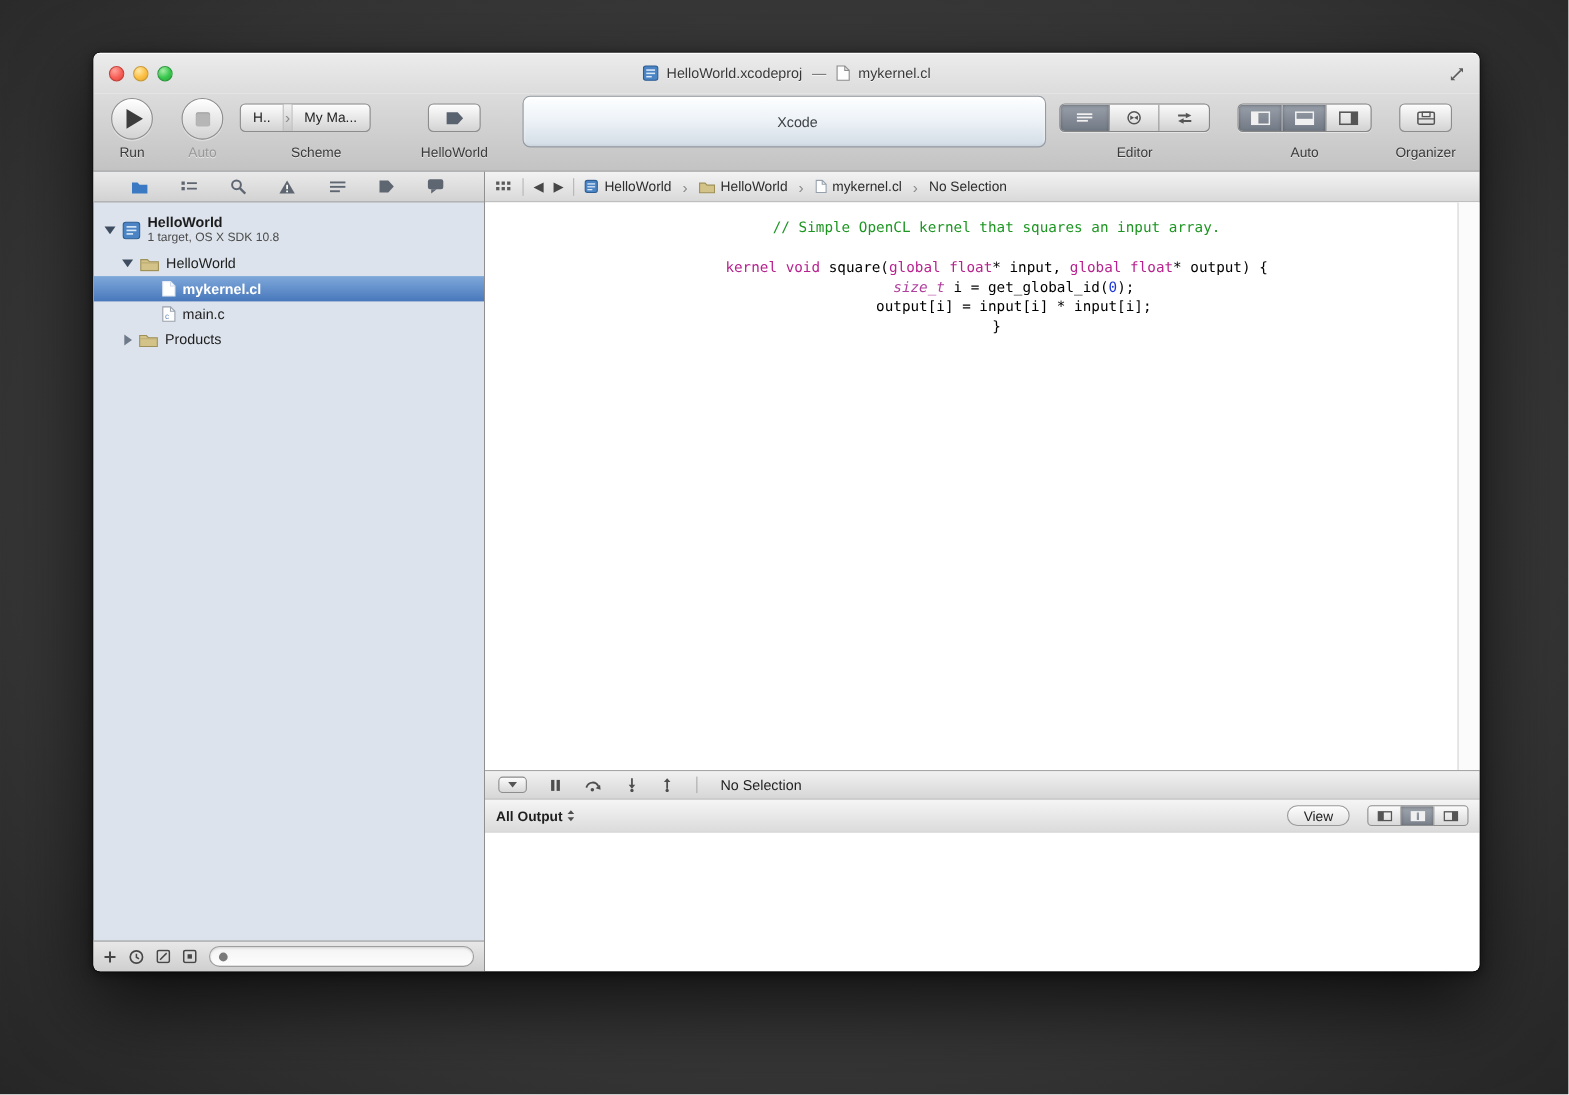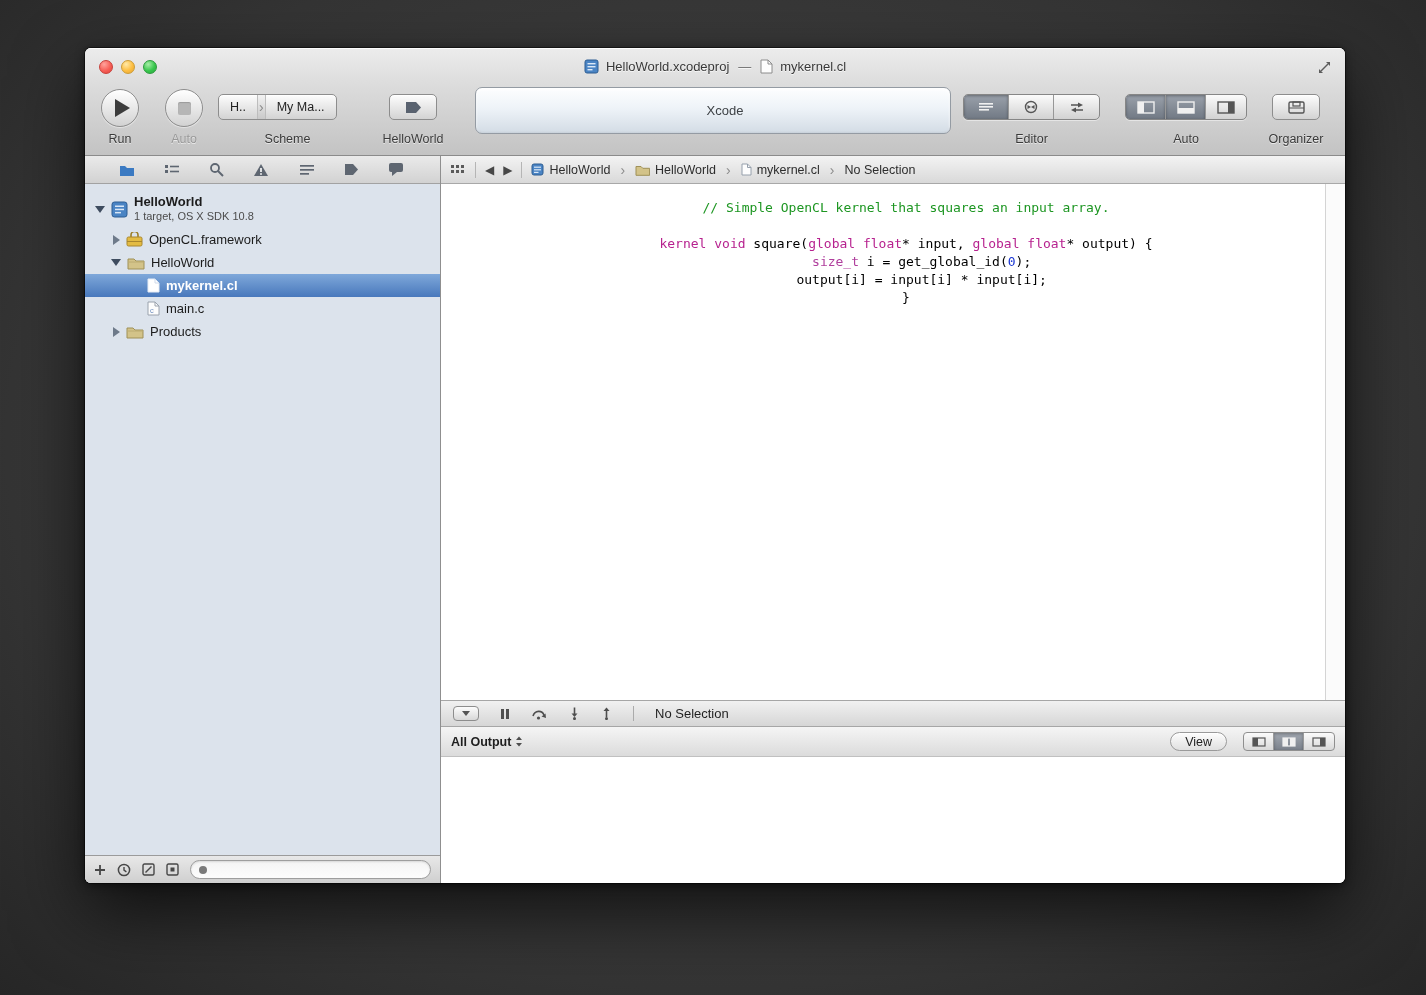--- a/index.html
+++ b/index.html
@@ -84,21 +84,21 @@
   .jb-arrow{font-size:12px;line-height:1;}
   .crumb{display:flex;align-items:center;gap:5px;white-space:nowrap;}
   .crumb-sep{color:#8b8b8b;font-size:14px;margin:0 1px;}
   
   .source{flex:1;display:flex;min-height:0;background:#fff;}
   .code{flex:1;padding:15px 0 0 46px;font-family:"DejaVu Sans Mono",monospace;font-size:13px;line-height:18px;white-space:pre;overflow:hidden;}
   .code-line{height:18px;text-align:center;}
   .tok-plain{color:#000000;}
   .tok-comment{color:var(--comment,#1d9622);}
   .tok-keyword{color:var(--keyword,#b7228f);}
-  .tok-type{color:var(--type,#b03f9d);}
+  .tok-type{color:var(--type,#b03f9d);font-style:italic;}
   .tok-number{color:var(--number,#1a36d4);}
   .scroll-strip{width:19px;flex:none;border-left:1px solid #d4d4d4;background:#fbfbfb;}
   
   .debugbar{height:25px;flex:none;background:linear-gradient(#f1f1f1,#d6d6d6);
             border-top:1px solid #a6a6a6;border-bottom:1px solid #a6a6a6;
             display:flex;align-items:center;padding:0 12px;gap:21px;}
   .dbg-toggle{width:26px;height:15px;box-sizing:border-box;border:1px solid #8d8d8d;border-radius:4px;
               background:linear-gradient(#fcfcfc,#d8d8d8);display:flex;align-items:center;justify-content:center;}
   .dbg-div{width:1px;height:15px;background:#ababab;}
   .dbg-status{font-size:13px;color:#1f1f1f;}
@@ -327,31 +327,20 @@
                   <rect x="4" y="7.7" width="9" height="1.5" fill="#d9e7f6"></rect>
                   <rect x="4" y="10.9" width="6" height="1.5" fill="#d9e7f6"></rect>
                 </svg>
             </span>
             <span class="proj-text">
               <div class="nm">HelloWorld</div>
               <div class="sub">1 target, OS X SDK 10.8</div>
             </span>
           </div>
 
-          <div class="row">
-            <span class="disc-right" style="margin-left:28px"></span>
-            <span class="ic">
-              <svg width="17" height="15">
-                  <path d="M5 5 v-2 a3 3 0 0 1 7 0 v2" fill="none" stroke="#9b7d26" stroke-width="1.6"></path>
-                  <rect x="1" y="5" width="15" height="9" rx="1.5" fill="#e3bb43" stroke="#a8862e"></rect>
-                  <path d="M1 9.5 h15" stroke="#a8862e" stroke-width="1.2"></path>
-                </svg>
-            </span>
-            <span>OpenCL.framework</span>
-          </div>
 
           <div class="row">
             <span class="disc-down" style="margin-left:26px"></span>
             <span class="ic">
               <svg width="18" height="14">
                   <path d="M1,3 h6 l2,2 h8 v8 h-16 z" fill="#d3c389" stroke="#9f9057"></path>
                   <path d="M1,6 h16" stroke="#bcac72" stroke-width="1"></path>
                 </svg>
             </span>
             <span>HelloWorld</span>

